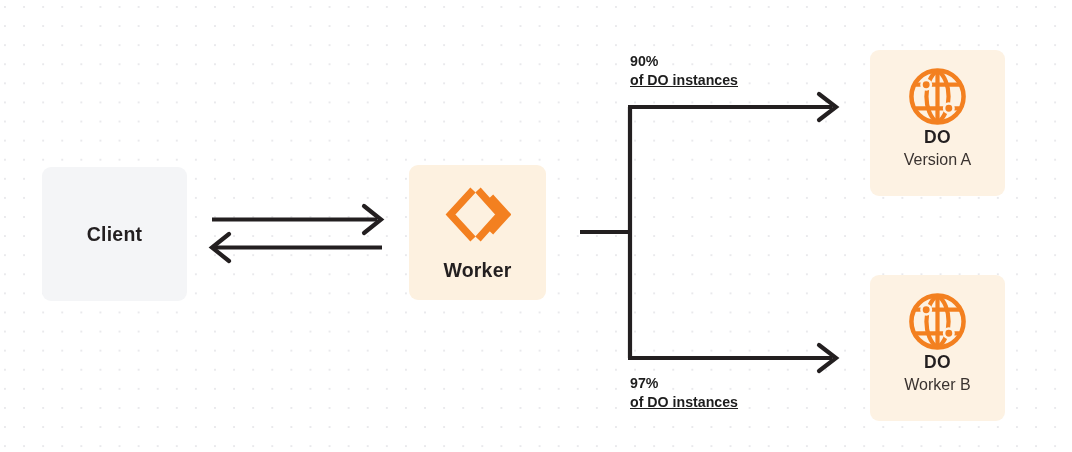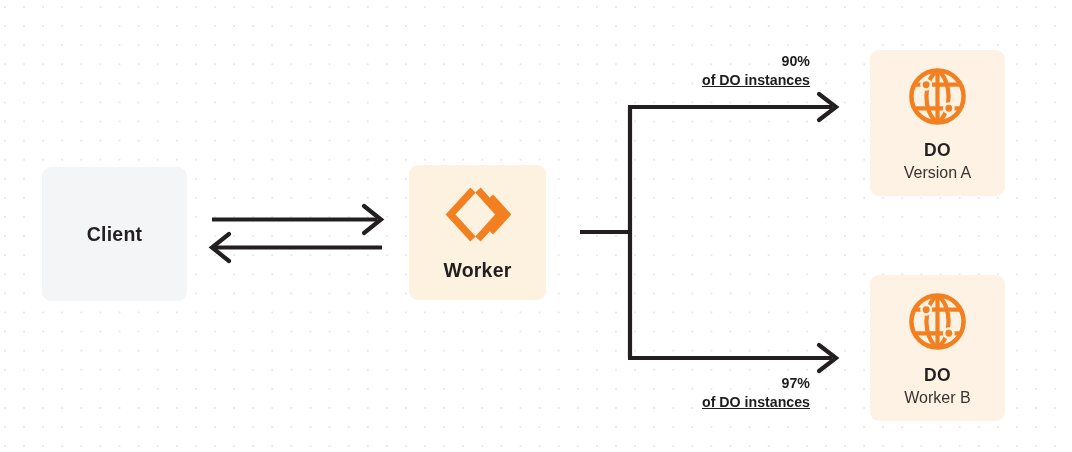--- a/index.html
+++ b/index.html
@@ -85,37 +85,36 @@
     justify-content: flex-start;
     padding-top: 16px;
   }
   .node-do-a { top: 50px; }
   .node-do-b { top: 275px; }
 
   .node-do .node-title {
     font-size: 17.5px;
     font-weight: bold;
     color: #231f20;
-    margin-top: 13px;
     letter-spacing: 0.3px;
   }
   .node-do .node-sub {
     font-size: 16px;
     font-weight: normal;
     color: #3a3330;
     margin-top: 3px;
   }
 
   .icon-worker { width: 66px; height: 57px; display: block; }
   .icon-globe  { width: 61px; height: 61px; display: block; }
 
   
   .edge-label {
     position: absolute;
-    text-align: right;
+    text-align: left;
     font-size: 14.2px;
     font-weight: bold;
     color: #1d1d1d;
     line-height: 19px;
     white-space: nowrap;
   }
   .edge-label-top {
     left: 630px;
     top: 52px;
     width: 180px;

